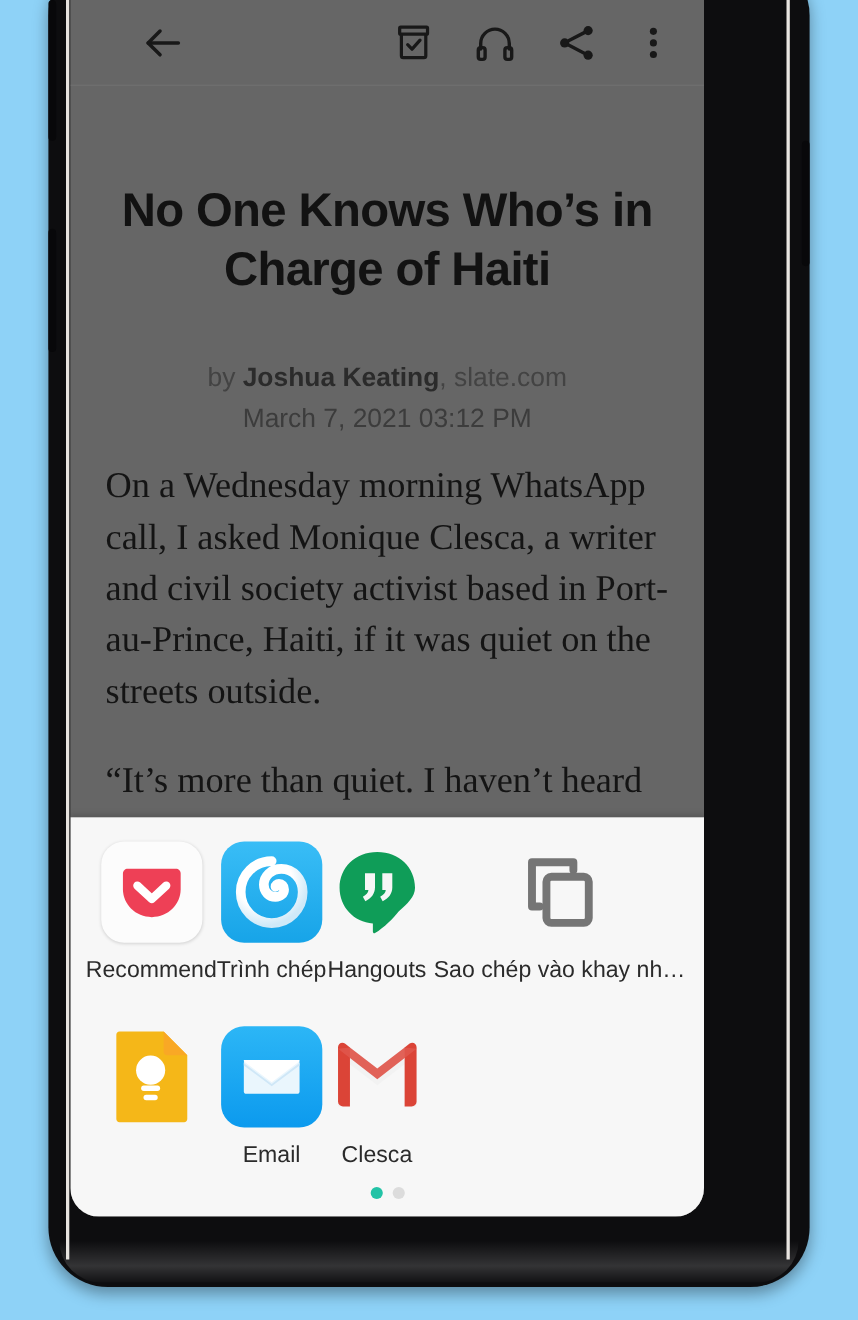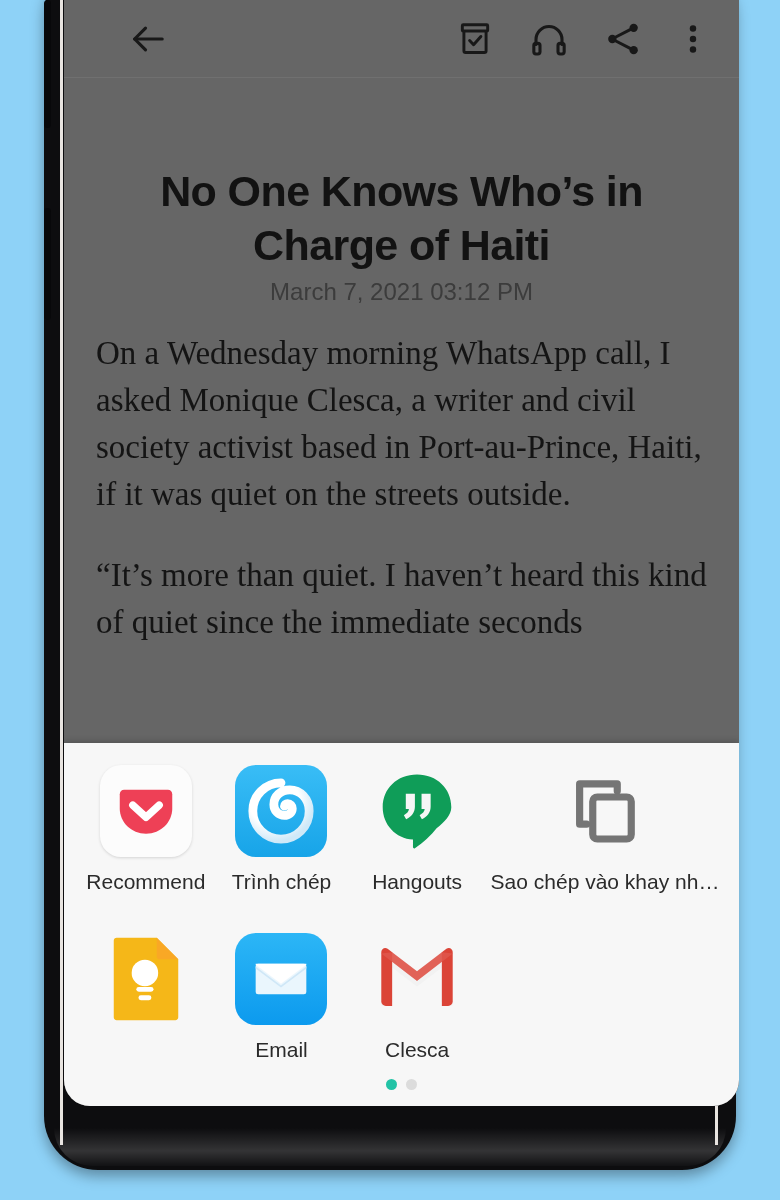--- a/index.html
+++ b/index.html
@@ -65,21 +65,21 @@
   }
   #btn-volume-up   { left: 44px;  top: 0px;   height: 128px; }
   #btn-volume-down { left: 44px;  top: 208px; height: 112px; }
   #btn-power       { left: 729px; top: 128px; height: 114px; }
 
   
   #screen {
     position: absolute;
     left: 64px;
     top: 0;
-    width: 675px;
+    width: 576px;
     height: 1106px;
     overflow: hidden;
     background: #666666;
     border-radius: 0 0 26px 26px;
   }
 
   
   #reader {
     position: absolute;
     inset: 0;
@@ -301,20 +301,23 @@
           <circle cx="12" cy="5" r="2.15"></circle>
           <circle cx="12" cy="12" r="2.15"></circle>
           <circle cx="12" cy="19" r="2.15"></circle>
         </svg>
       </div>
     </div>
 
     <div id="article">
       <h1 id="article-title">No One Knows Who’s in Charge of Haiti</h1>
 
+      <div id="article-byline">
+        <span>by </span><span class="author">Joshua Keating</span><span>, slate.com</span>
+      </div>
 
       <div id="article-date">March 7, 2021 03:12 PM</div>
 
       <p class="article-para" id="para-1">On a Wednesday morning WhatsApp call, I asked Monique Clesca, a writer and civil society activist based in Port-au-Prince, Haiti, if it was quiet on the streets outside.</p>
 
       <p class="article-para" id="para-2">“It’s more than quiet. I haven’t heard this kind of quiet since the immediate seconds</p>
     </div>
   </div>
 
   <div id="share-sheet" style="background: rgb(247, 247, 247);">

